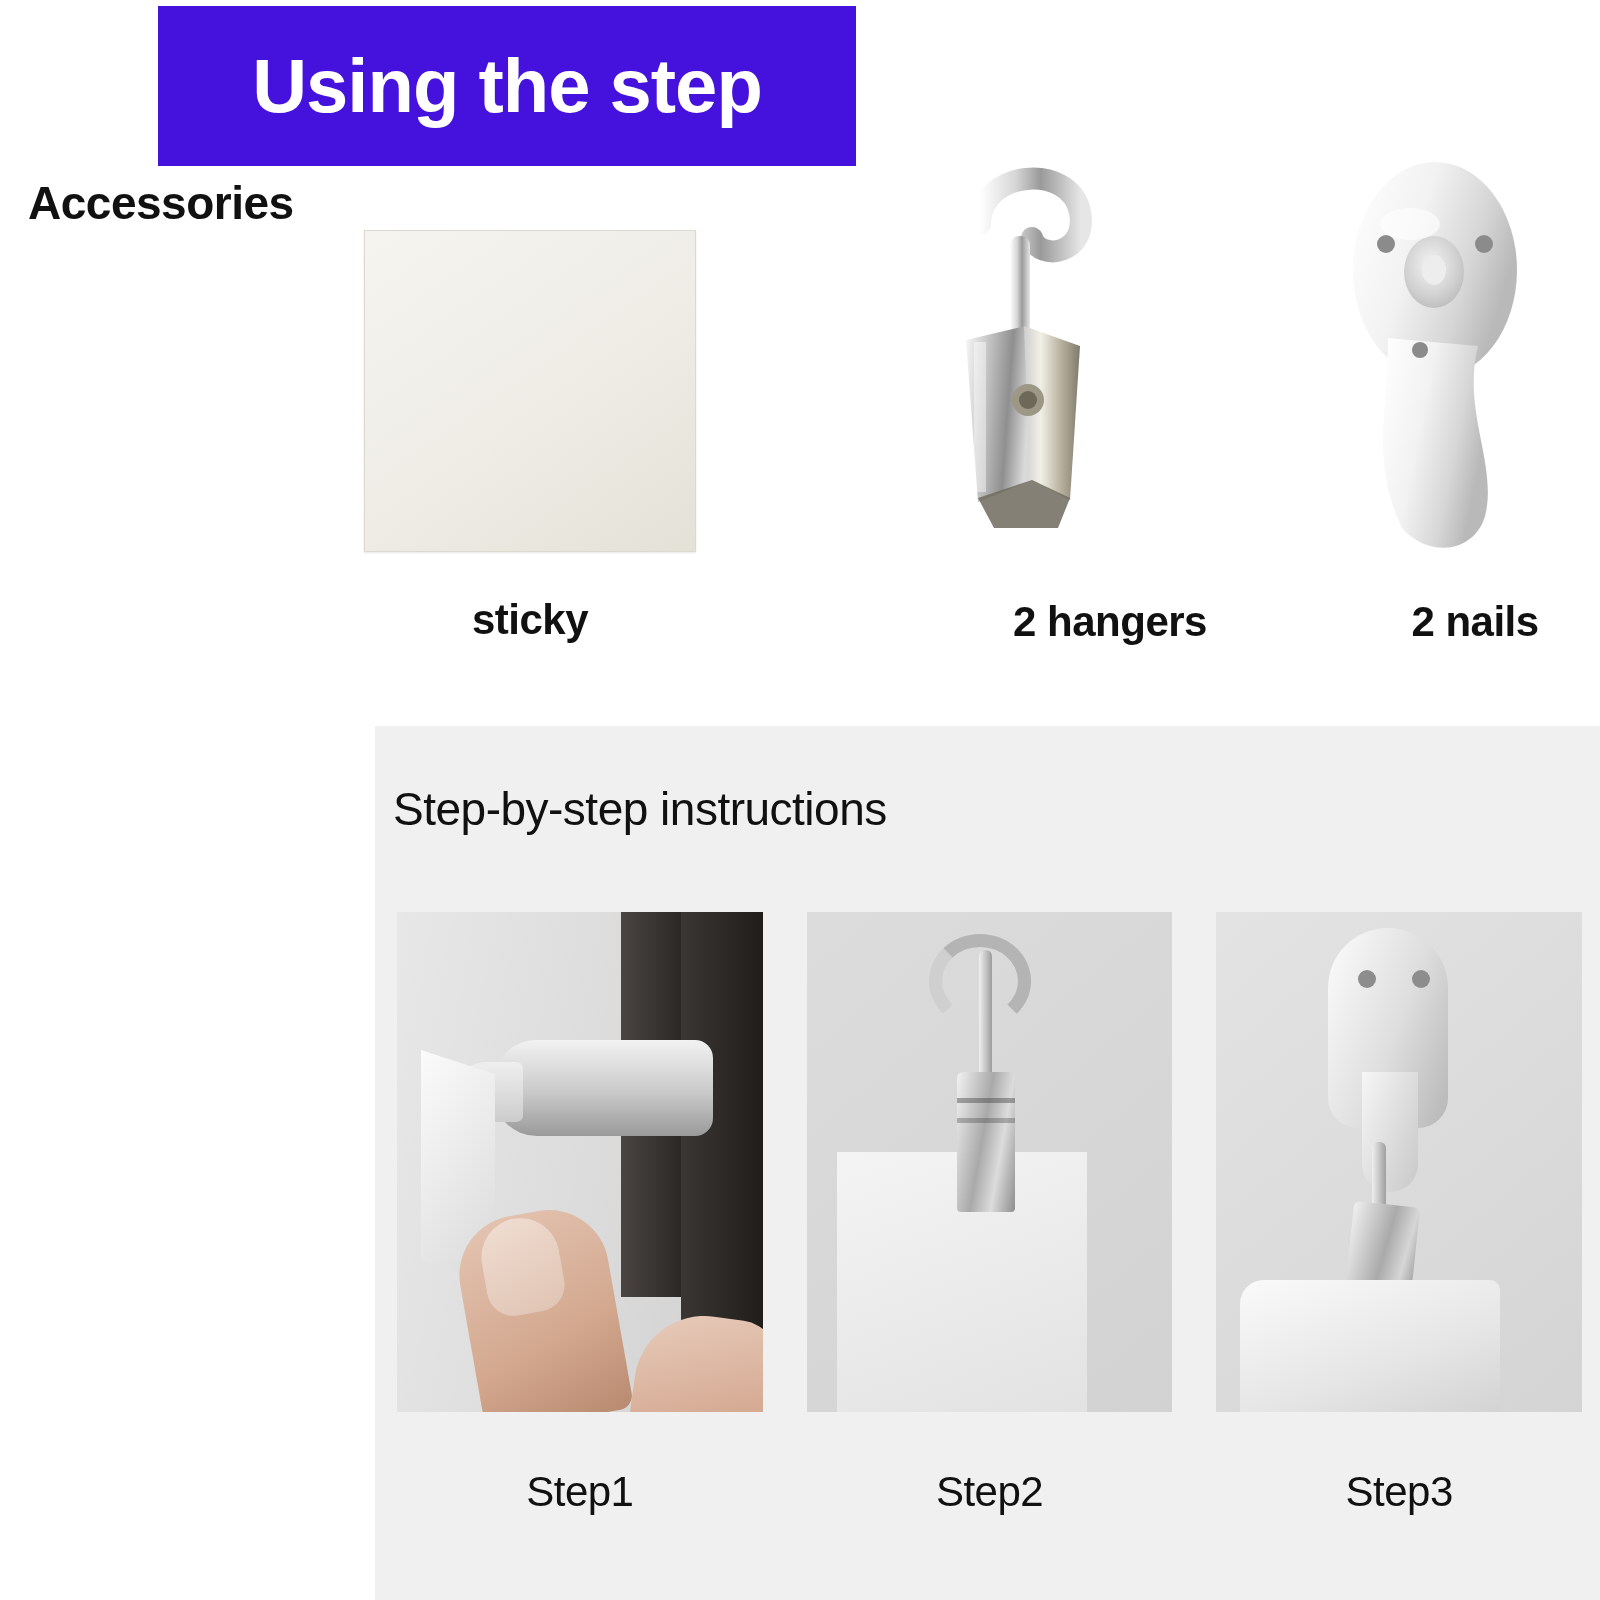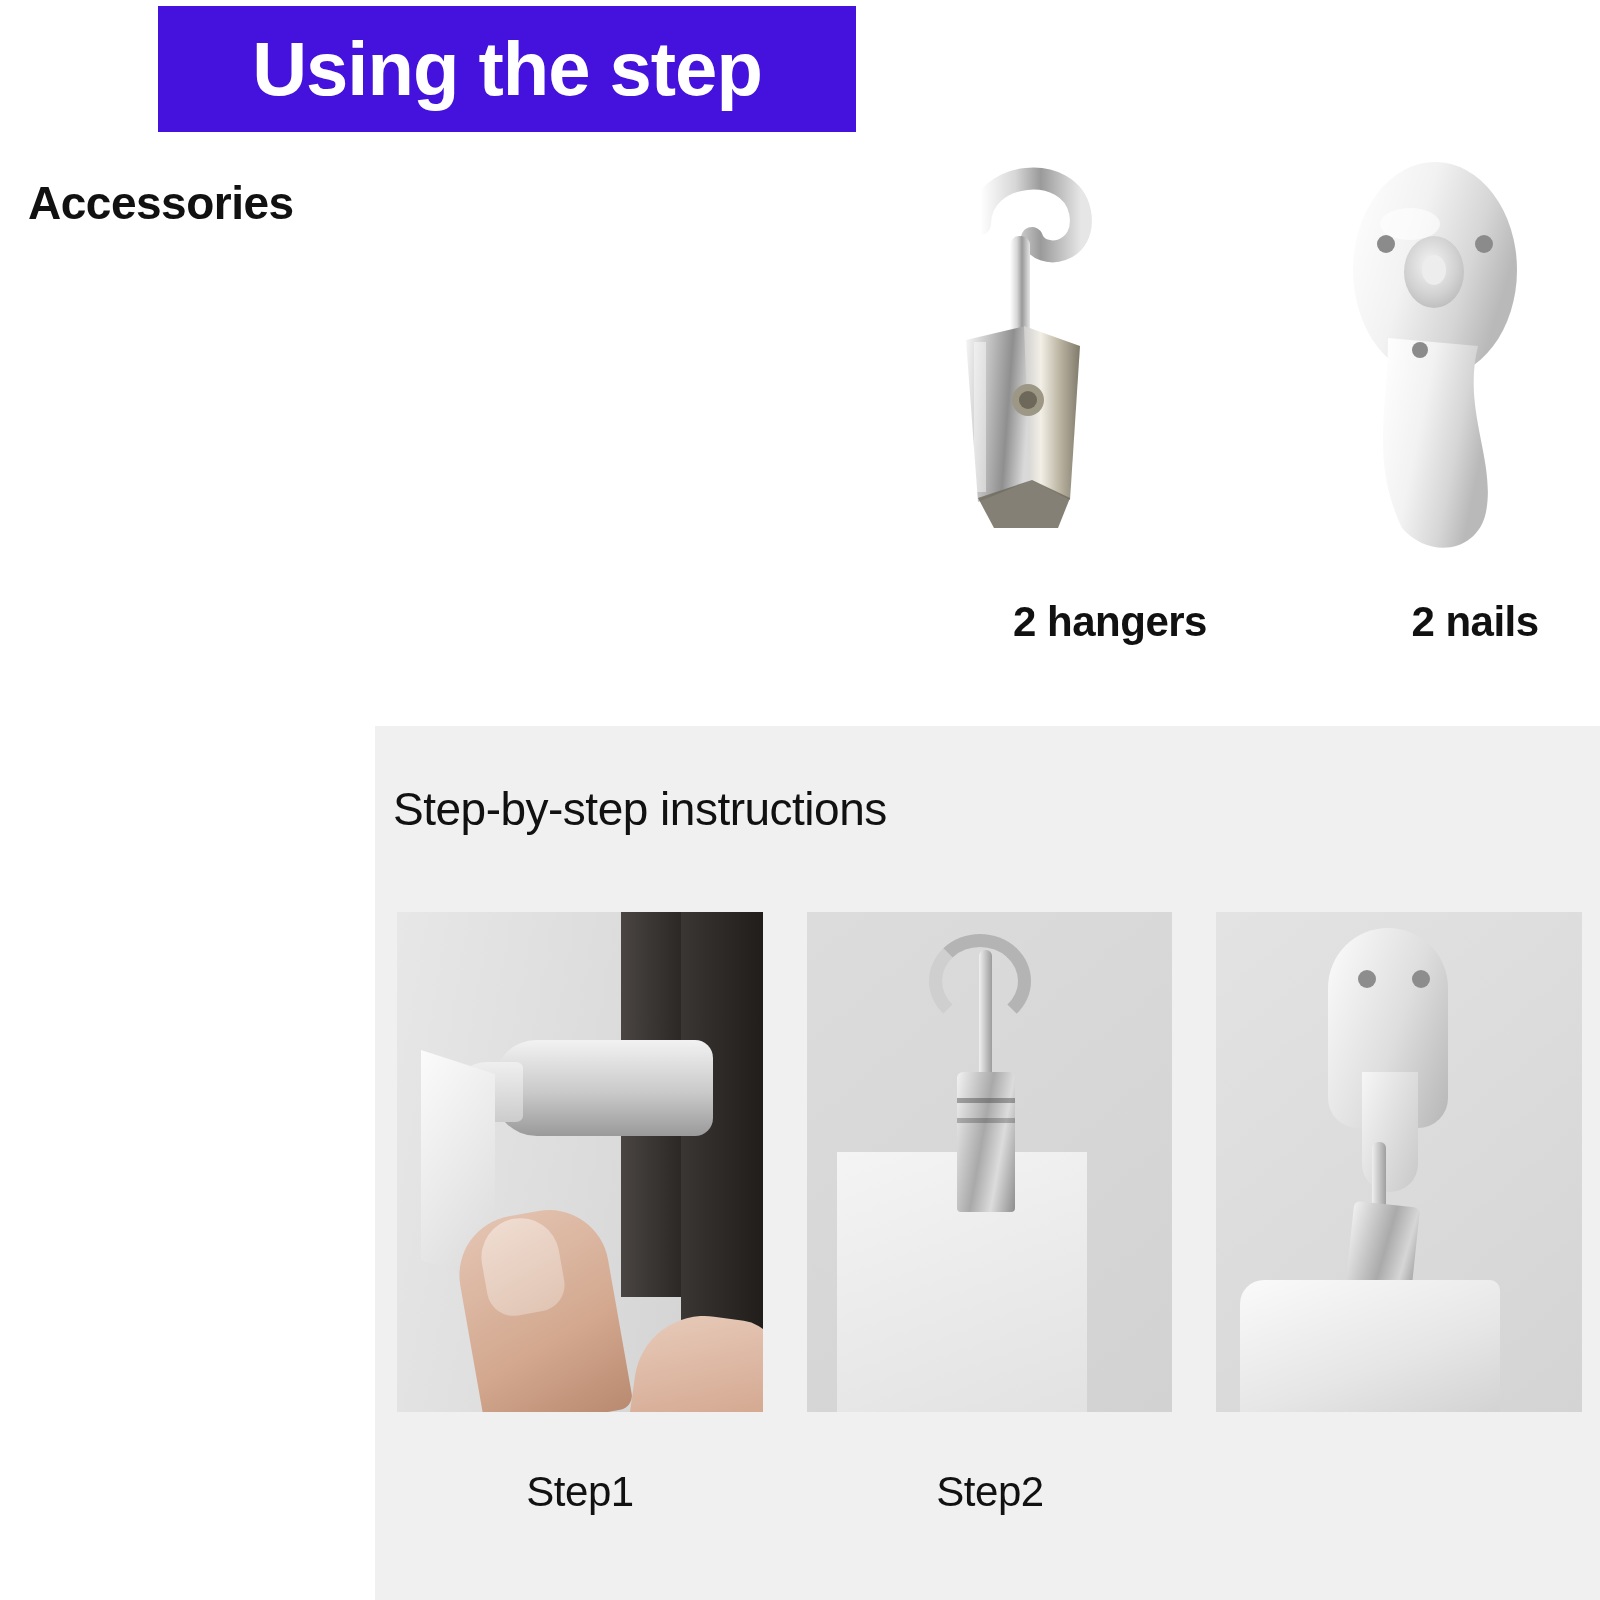--- a/index.html
+++ b/index.html
@@ -14,21 +14,21 @@
     font-family: "Liberation Sans", sans-serif;
     overflow: hidden;
   }
 
   
   .title-banner {
     position: absolute;
     left: 158px;
     top: 6px;
     width: 698px;
-    height: 126px;
+    height: 160px;
     background: #4411dd;
     display: flex;
     align-items: center;
     justify-content: center;
   }
   .title-banner .title-text {
     color: #ffffff;
     font-size: 76px;
     font-weight: bold;
     letter-spacing: -1px;
@@ -264,20 +264,24 @@
 <body>
 
 <div class="title-banner">
   <span class="title-text">Using the step</span>
 </div>
 
 <div class="accessories-heading">Accessories</div>
 
 <div class="accessories-row">
 
+  <div class="acc-item sticky-item">
+    <div class="sticky-square"></div>
+    <div class="acc-caption">sticky</div>
+  </div>
 
   <div class="acc-item hanger-item">
     <div class="hanger-art">
       <svg width="380" height="410" viewBox="0 0 380 410" xmlns="http://www.w3.org/2000/svg">
         <defs>
           <linearGradient id="metal1" x1="0" y1="0" x2="1" y2="0">
             <stop offset="0%" stop-color="#ffffff"></stop>
             <stop offset="35%" stop-color="#d7d7d7"></stop>
             <stop offset="60%" stop-color="#9a9a9a"></stop>
             <stop offset="100%" stop-color="#e6e6e6"></stop>
@@ -385,14 +389,15 @@
       <div class="s3-hook-stem"></div>
       <div class="s3-hanger"></div>
       <div class="s3-clip"></div>
       <div class="s3-cloth"></div>
     </div>
   </div>
 
   <div class="step-captions">
     <div class="step-caption">Step1</div>
     <div class="step-caption">Step2</div>
+    <div class="step-caption">Step3</div>
   </div>
 </div>
 
 </body></html>

